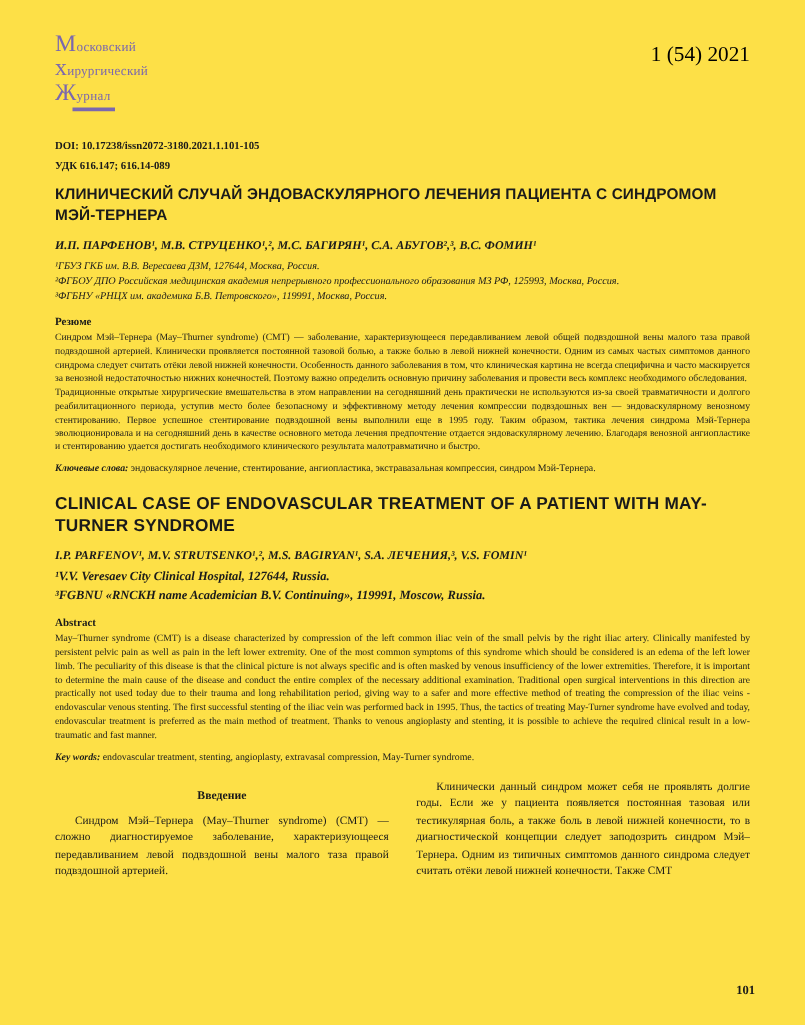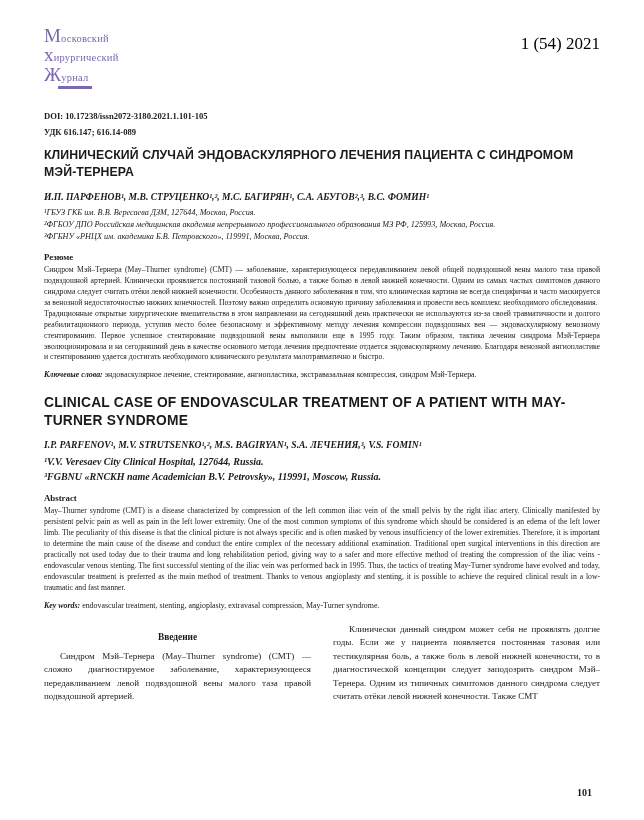--- a/index.html
+++ b/index.html
@@ -2,21 +2,21 @@
 <html><head>
 <meta charset="utf-8">
 <style>
   * { margin: 0; padding: 0; box-sizing: border-box; }
   html, body { background: #888; }
   .page {
     position: relative;
     width: 644px;
     height: 820px;
     margin: 0 auto;
-    background: #ffffff;
+    background: #fde047;
     font-family: "Liberation Serif", serif;
     color: #1a1a1a;
     padding: 26px 44px 24px 44px;
     overflow: hidden;
   }
   
   .header { display: flex; justify-content: space-between; align-items: flex-start; margin-bottom: 22px; }
   .logo { color: #7b68ae; font-family: "Liberation Serif", serif; line-height: 1.02; }
   .logo .line { font-size: 10.5px; letter-spacing: 0.2px; }
   .logo .line::first-letter { font-size: 19px; font-weight: 400; }
@@ -45,21 +45,21 @@
     margin-top: 15px; letter-spacing: 0.2px;
   }
   .authors-en { font-weight: bold; font-style: italic; font-size: 9.6px; margin-top: 9px; }
   .affil-en div { font-style: italic; font-weight: bold; font-size: 10px; line-height: 1.45; }
   .abstract-en p { font-size: 7.7px; line-height: 1.42; text-align: justify; }
   
   .columns { display: flex; gap: 22px; margin-top: 13px; align-items: flex-end; }
   .col { flex: 1; font-size: 9px; line-height: 1.5; text-align: justify; }
   .col-heading { font-weight: bold; font-size: 9.4px; text-align: center; margin-bottom: 6px; }
   .col p { text-indent: 16px; }
-  .page-num { position: absolute; right: 52px; bottom: 22px; font-weight: bold; font-size: 10px; }
+  .page-num { position: absolute; right: 40px; bottom: 22px; font-weight: bold; font-size: 10px; }
 </style>
 </head>
 <body>
 
 <div class="page">
 
   <div class="header">
     <div class="logo">
       <div class="line">Московский</div>
       <div class="line">хирургический</div>
@@ -93,21 +93,21 @@
   <div class="kw">
     <span class="kw-label">Ключевые слова:</span><span> эндоваскулярное лечение, стентирование, ангиопластика, экстравазальная компрессия, синдром Мэй-Тернера.</span>
   </div>
 
   <div class="title-en">CLINICAL CASE OF ENDOVASCULAR TREATMENT OF A PATIENT WITH MAY-TURNER SYNDROME</div>
 
   <div class="authors-en">I.P. PARFENOV¹, M.V. STRUTSENKO¹,², M.S. BAGIRYAN¹, S.A. ЛЕЧЕНИЯ,³, V.S. FOMIN¹</div>
 
   <div class="affiliations affil-en">
     <div>¹V.V. Veresaev City Clinical Hospital, 127644, Russia.</div>
-    <div>³FGBNU «RNCKH name Academician B.V. Petrovsky», 119991, Moscow, Russia.</div>
+    <div>³FGBNU «RNCKH name Academician B.V. Continuing», 119991, Moscow, Russia.</div>
   </div>
 
   <div class="section-label">Abstract</div>
   <div class="abstract-en">
     <p>May–Thurner syndrome (CMT) is a disease characterized by compression of the left common iliac vein of the small pelvis by the right iliac artery. Clinically manifested by persistent pelvic pain as well as pain in the left lower extremity. One of the most common symptoms of this syndrome which should be considered is an edema of the left lower limb. The peculiarity of this disease is that the clinical picture is not always specific and is often masked by venous insufficiency of the lower extremities. Therefore, it is important to determine the main cause of the disease and conduct the entire complex of the necessary additional examination. Traditional open surgical interventions in this direction are practically not used today due to their trauma and long rehabilitation period, giving way to a safer and more effective method of treating the compression of the iliac veins - endovascular venous stenting. The first successful stenting of the iliac vein was performed back in 1995. Thus, the tactics of treating May-Turner syndrome have evolved and today, endovascular treatment is preferred as the main method of treatment. Thanks to venous angioplasty and stenting, it is possible to achieve the required clinical result in a low-traumatic and fast manner.</p>
   </div>
 
   <div class="kw">
     <span class="kw-label">Key words:</span><span> endovascular treatment, stenting, angioplasty, extravasal compression, May-Turner syndrome.</span>
   </div>

